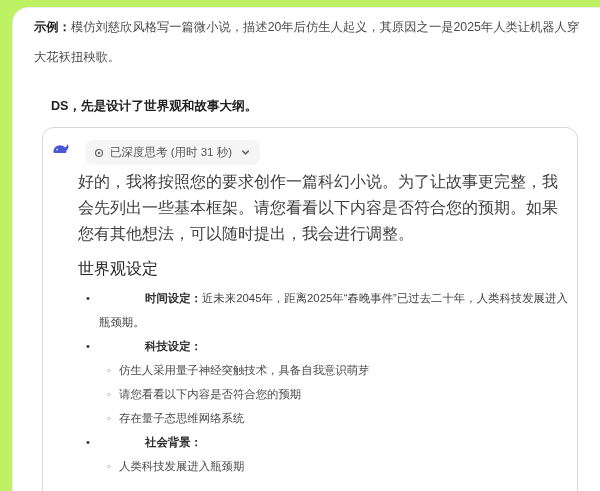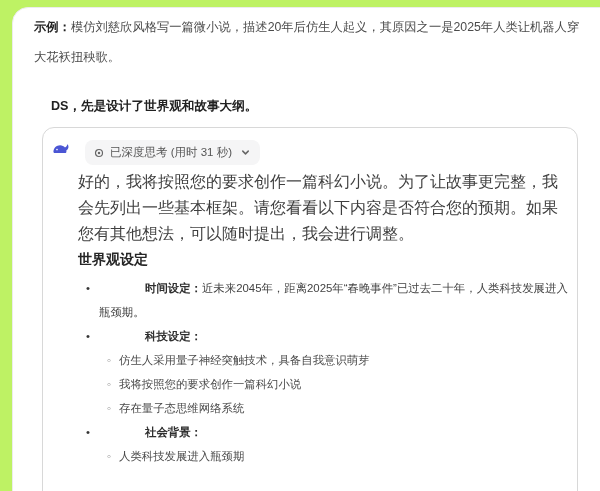--- a/index.html
+++ b/index.html
@@ -34,22 +34,22 @@
   .logo{width:20px;height:20px;flex:0 0 20px;color:var(--brand);}
   .think-pill{display:inline-flex;align-items:center;gap:6px;margin-left:14px;
     background:var(--pill-bg);border:0;border-radius:8px;padding:5px 9px;
     font-size:11.5px;color:#555;cursor:pointer;
     font-family:"Liberation Sans","DejaVu Sans",sans-serif;}
   .think-pill .t-ico{width:10px;height:10px;color:#666;display:block;}
   .think-pill .chev{width:11px;height:11px;color:#666;display:block;margin-left:2px;}
 
   .msg{margin-left:27px;margin-right:0;width:493px;color:#3f3f3f;}
   .msg .para{margin-top:3px;font-size:16px;line-height:26px;color:#3f3f3f;}
-  .msg .section-title{margin-top:2px;font-size:14px;line-height:20px;
-    font-weight:700;color:#262626;}
+  .msg .section-title{margin-top:12px;font-size:16px;line-height:20px;
+    font-weight:400;color:#262626;}
 
   ul.outline{list-style:none;margin-top:7px;font-size:11.4px;line-height:24px;color:#434343;
     padding-left:21px;}
   ul.outline>li{position:relative;}
   ul.outline>li::before{content:"•";position:absolute;left:-13px;color:#333;}
   ul.outline .item-label{font-weight:700;color:#2f2f2f;padding-left:46px;}
   ul.sub{list-style:none;padding-left:20px;color:#4a4a4a;}
   ul.sub>li{position:relative;}
   ul.sub>li::before{content:"◦";position:absolute;left:-12px;color:#8a8a8a;}
 </style>
@@ -92,21 +92,21 @@
       <p class="para">好的，我将按照您的要求创作一篇科幻小说。为了让故事更完整，我会先列出一些基本框架。请您看看以下内容是否符合您的预期。如果您有其他想法，可以随时提出，我会进行调整。</p>
 
       <h3 class="section-title">世界观设定</h3>
 
       <ul class="outline">
         <li><span class="item-label">时间设定：</span><span>近未来2045年，距离2025年“春晚事件”已过去二十年，人类科技发展进入瓶颈期。</span></li>
 
         <li><span class="item-label">科技设定：</span>
           <ul class="sub">
             <li>仿生人采用量子神经突触技术，具备自我意识萌芽</li>
-            <li>我将按照您的要求创作一篇科幻小说</li>
+            <li>请您看看以下内容是否符合您的预期</li>
             <li>存在量子态思维网络系统</li>
           </ul>
         </li>
 
         <li><span class="item-label">社会背景：</span>
           <ul class="sub">
             <li>人类科技发展进入瓶颈期</li>
           </ul>
         </li>
       </ul>

